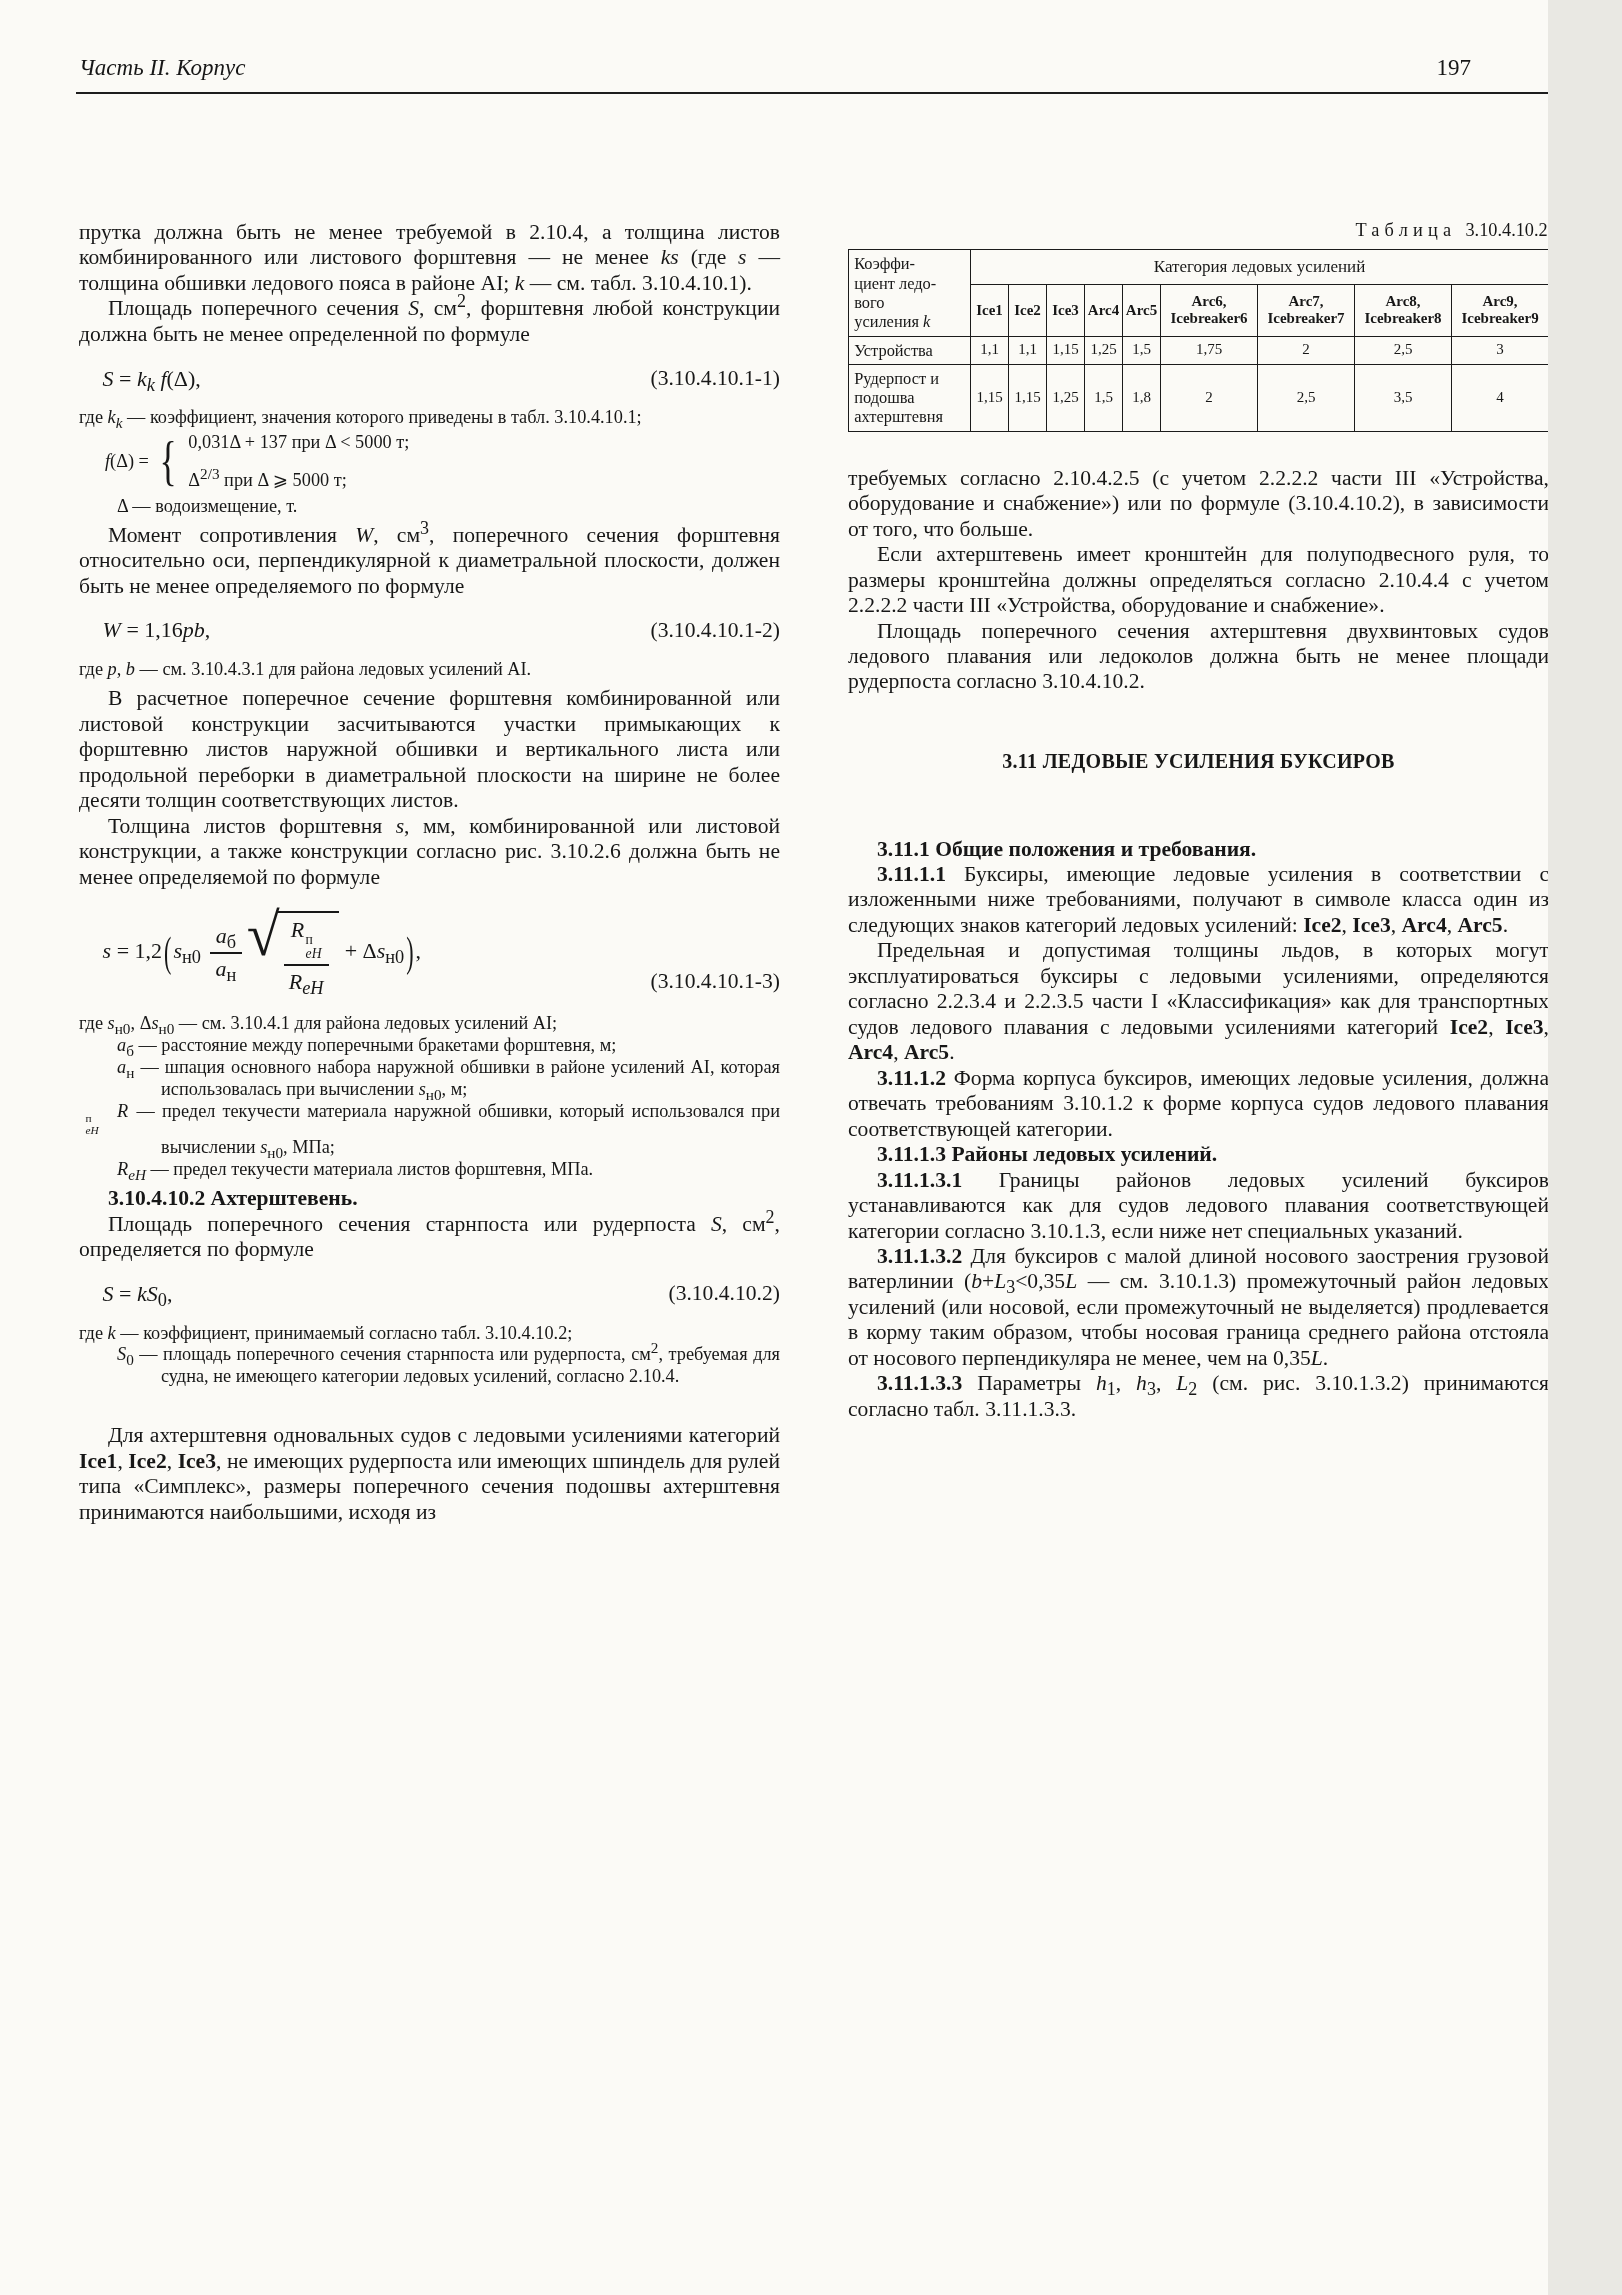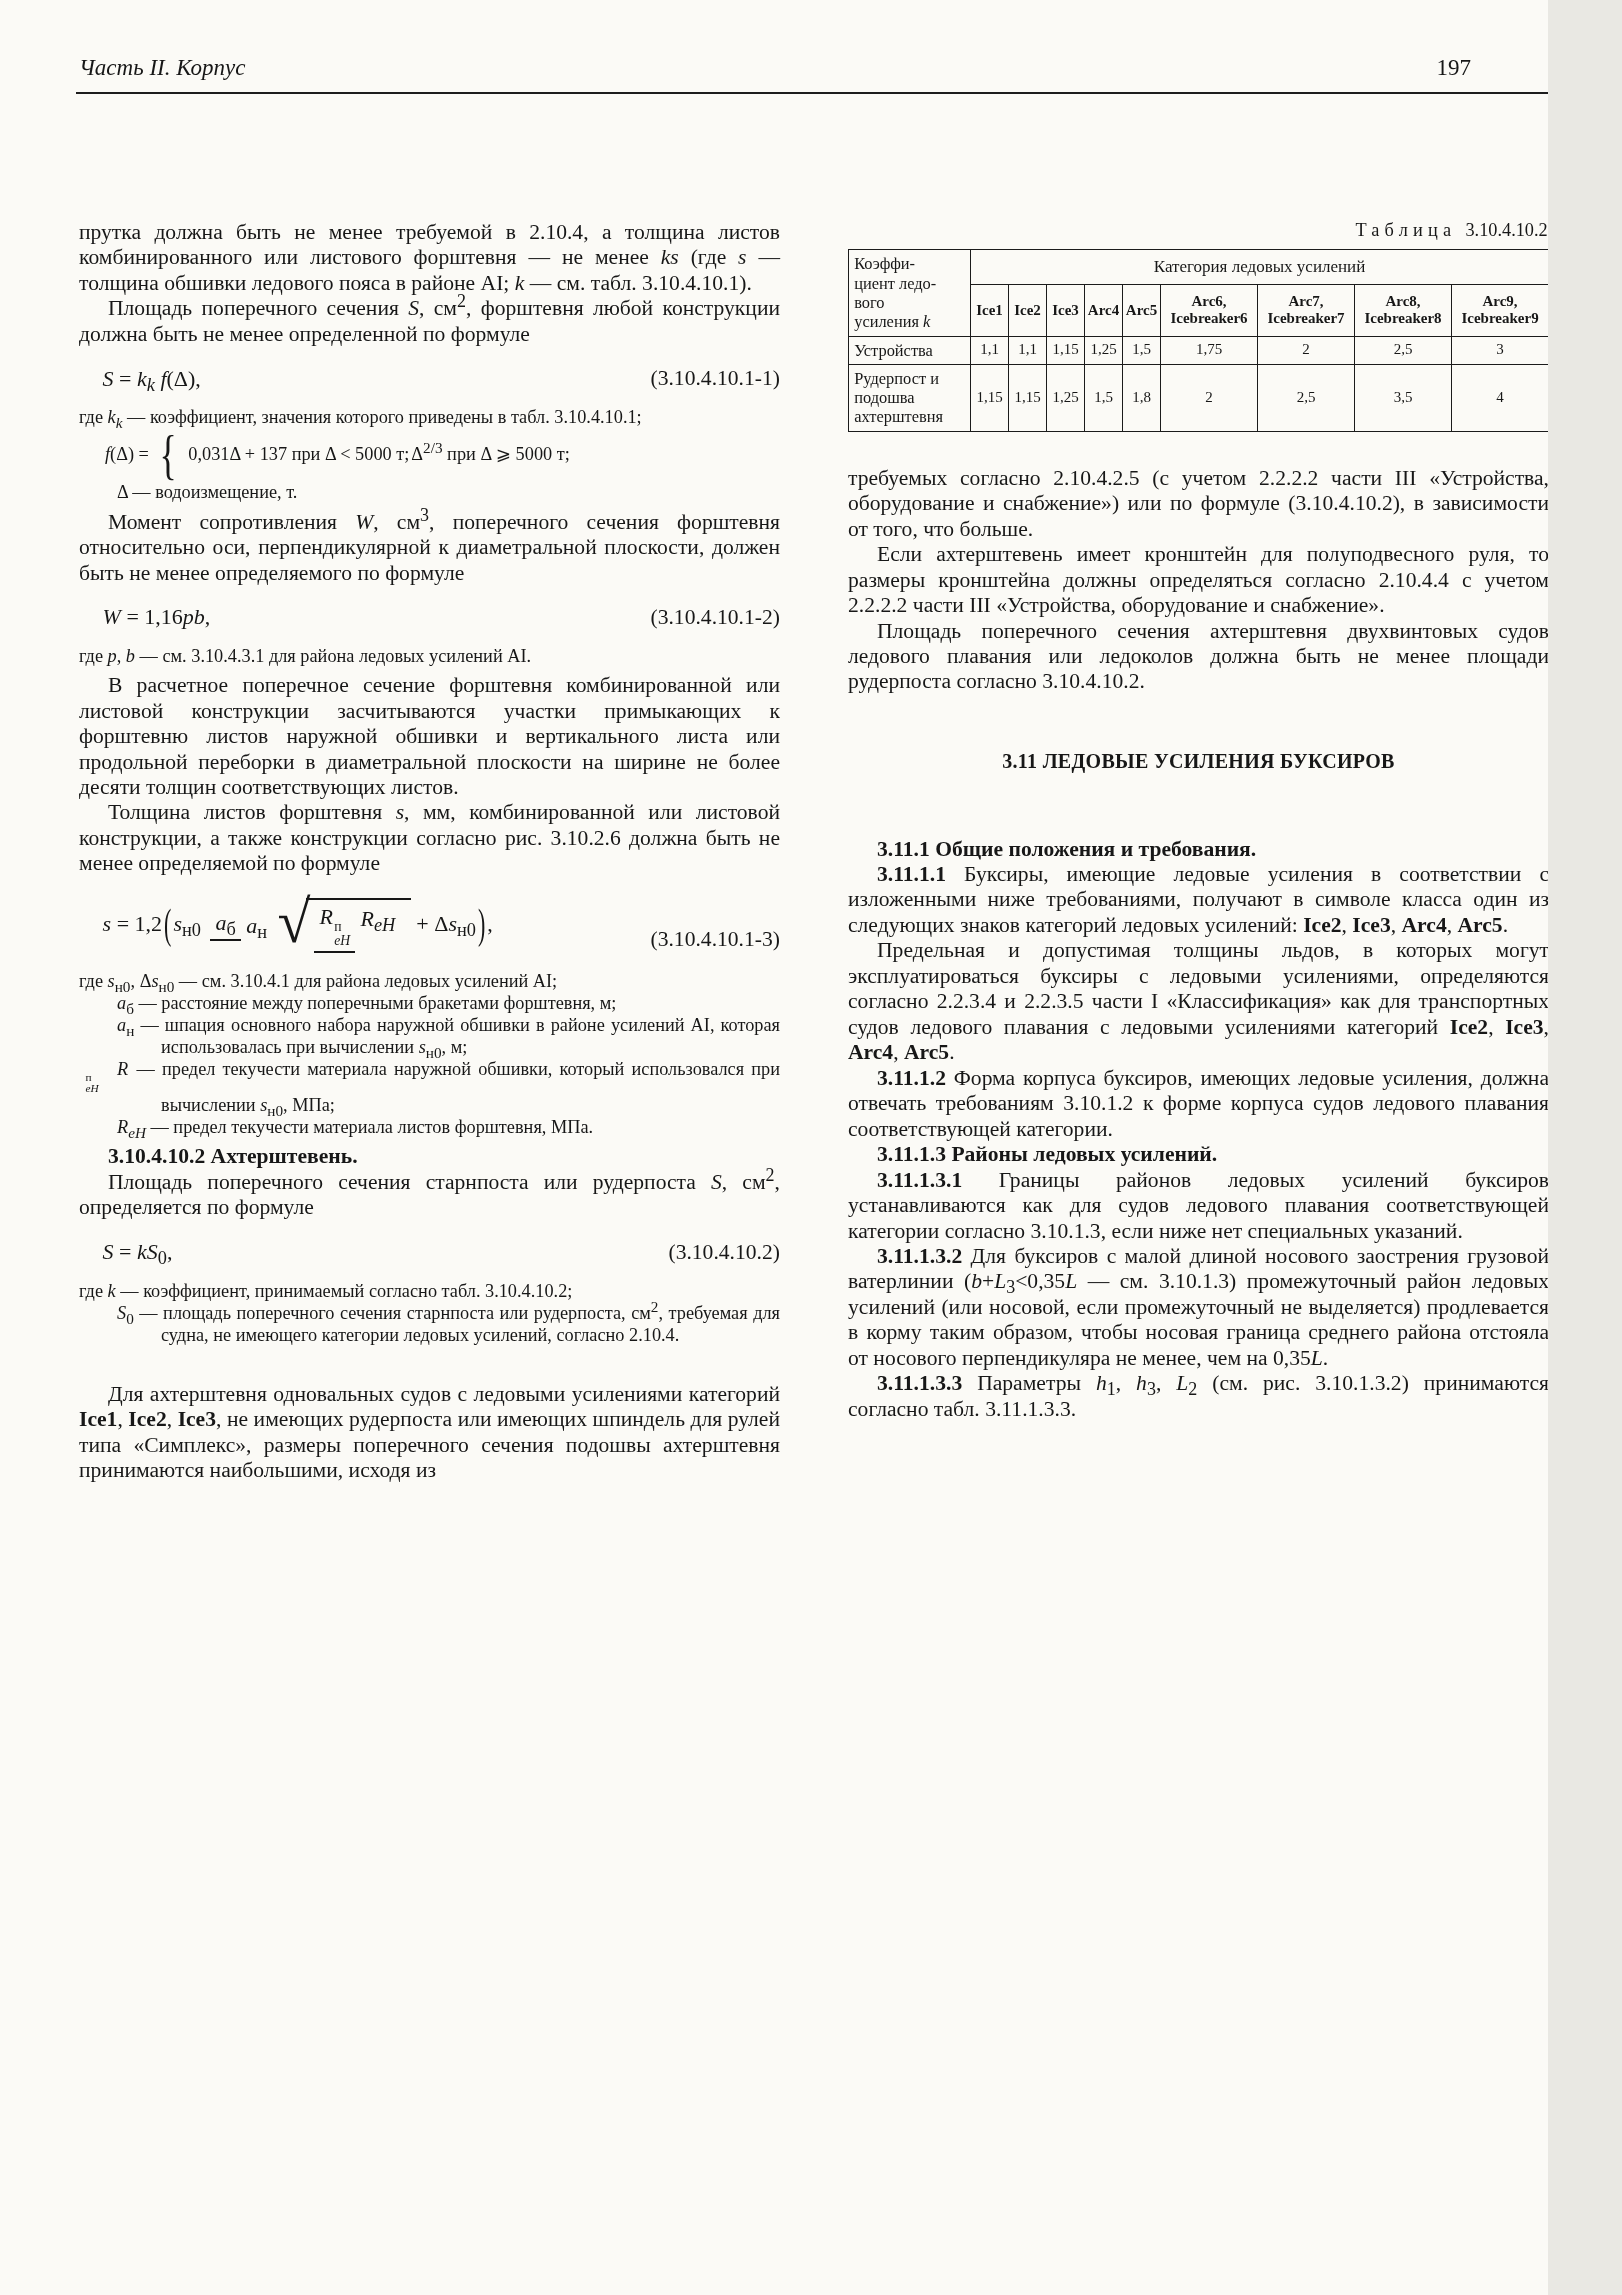--- a/index.html
+++ b/index.html
@@ -20,24 +20,24 @@
   .defs{font-size:18.3px;line-height:1.2;margin:3.9px 0 5.2px;text-align:justify}
   .defs .lead{padding-left:68px;text-indent:-68px}
   .defs .var{padding-left:82px;text-indent:-44px}
 
   .f-row{display:flex;justify-content:space-between;align-items:flex-end;padding-left:23.6px;margin:18.3px 0 15.7px;font-size:22px;text-indent:0}
   .f-num{font-size:21.6px;white-space:nowrap}
   .f-tall{margin:21px 0 18.3px}
 
   .pw{display:flex;align-items:center;gap:6.5px;margin:2.6px 0 3.9px 26px;text-indent:0}
   .pw-brace{font-size:55px;font-weight:400;line-height:.85;transform:scaleX(.65);transform-origin:center}
-  .pw-cases{display:flex;flex-direction:row;gap:2px}
+  .pw-cases{display:flex;flex-direction:column;gap:16px}
 
   sub,sup{line-height:0}
-  .frac{display:inline-flex;vertical-align:middle;text-align:center;margin:0 3.9px}
+  .frac{display:inline-flex;flex-direction:column;vertical-align:middle;text-align:center;margin:0 3.9px}
   .fn{display:block;padding:0 5.2px 2.6px;border-bottom:2px solid #171717}
   .fd{display:block;padding:2.6px 5.2px 0}
   .sqrt{display:inline-flex;align-items:flex-start;vertical-align:middle;margin-left:1.3px}
   .rad{font-size:60px;line-height:.8;margin-right:-3.9px}
   .rc{border-top:2px solid #171717;padding:3.9px 6.5px 0 3.9px;display:inline-block}
   .bp{display:inline-block;vertical-align:middle;transform:scaleY(1.9);transform-origin:center;padding:0 2px}
   .ss{display:inline-flex;flex-direction:column;align-items:flex-start;font-size:62%;line-height:1.05;vertical-align:-.5em;margin-left:1.3px}
 
   .section-heading{text-align:center;font-weight:bold;font-size:20px;margin:55px 0 63px;text-indent:0;letter-spacing:0.3px}
 

